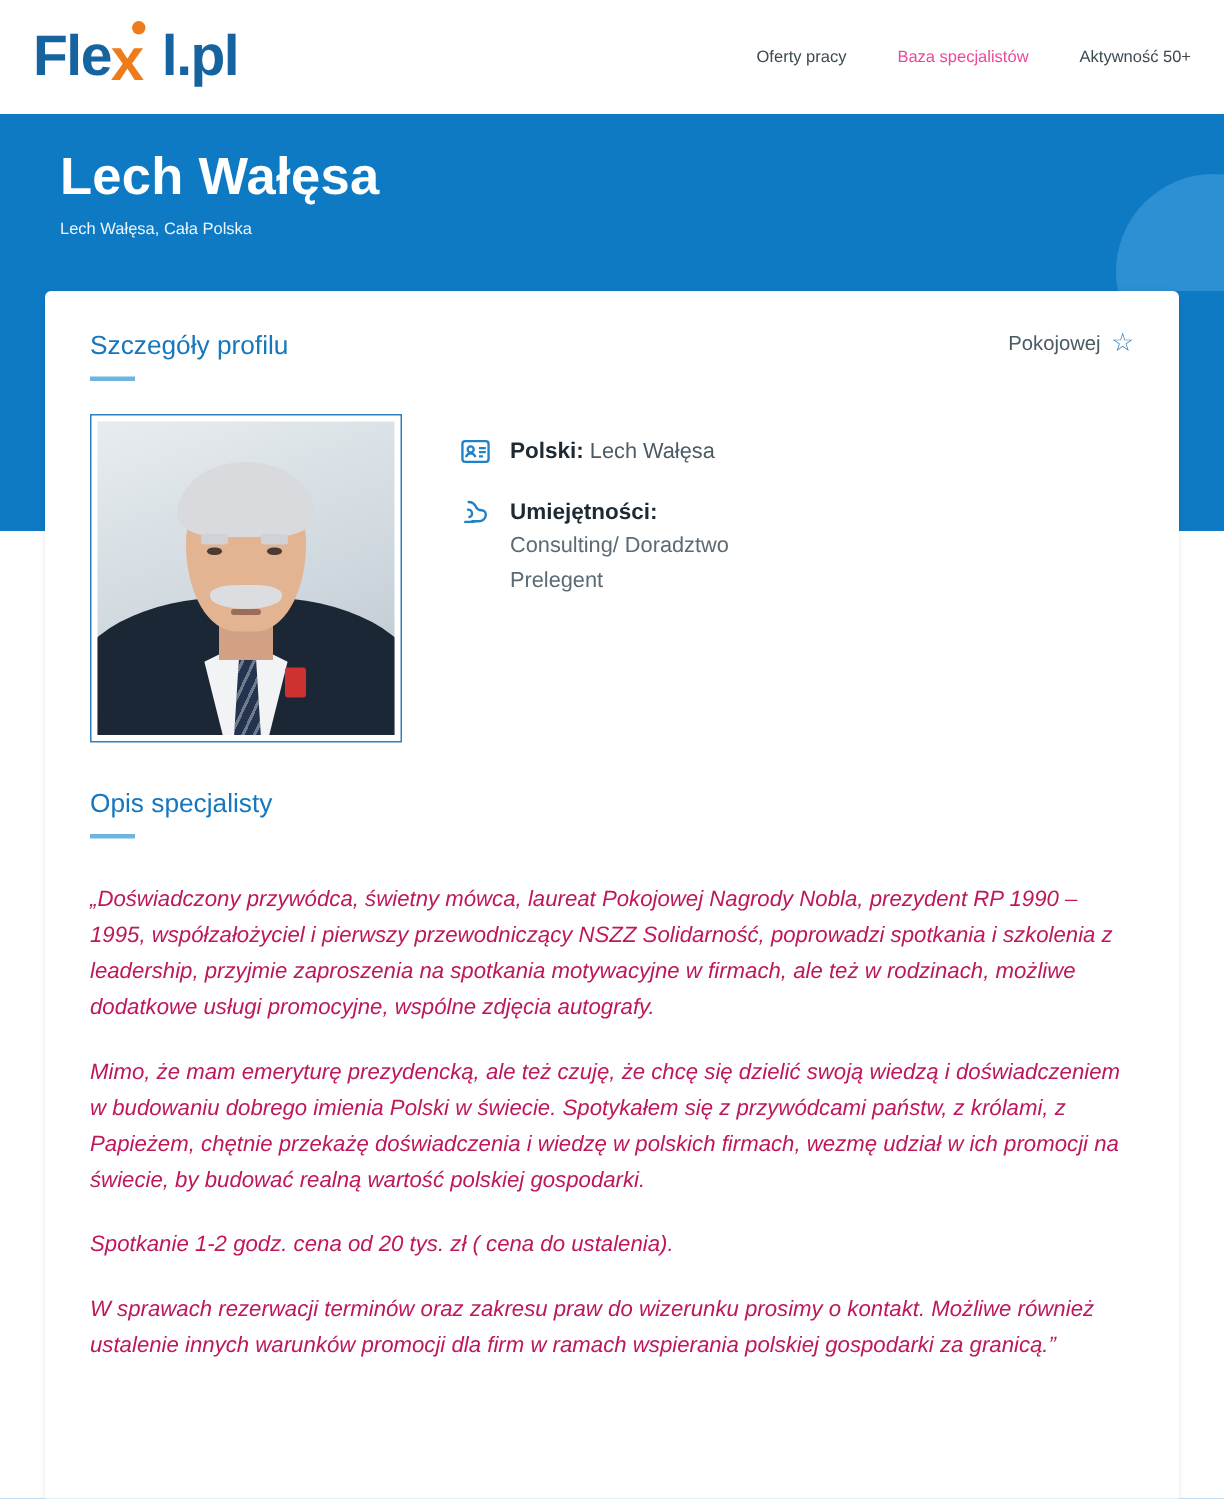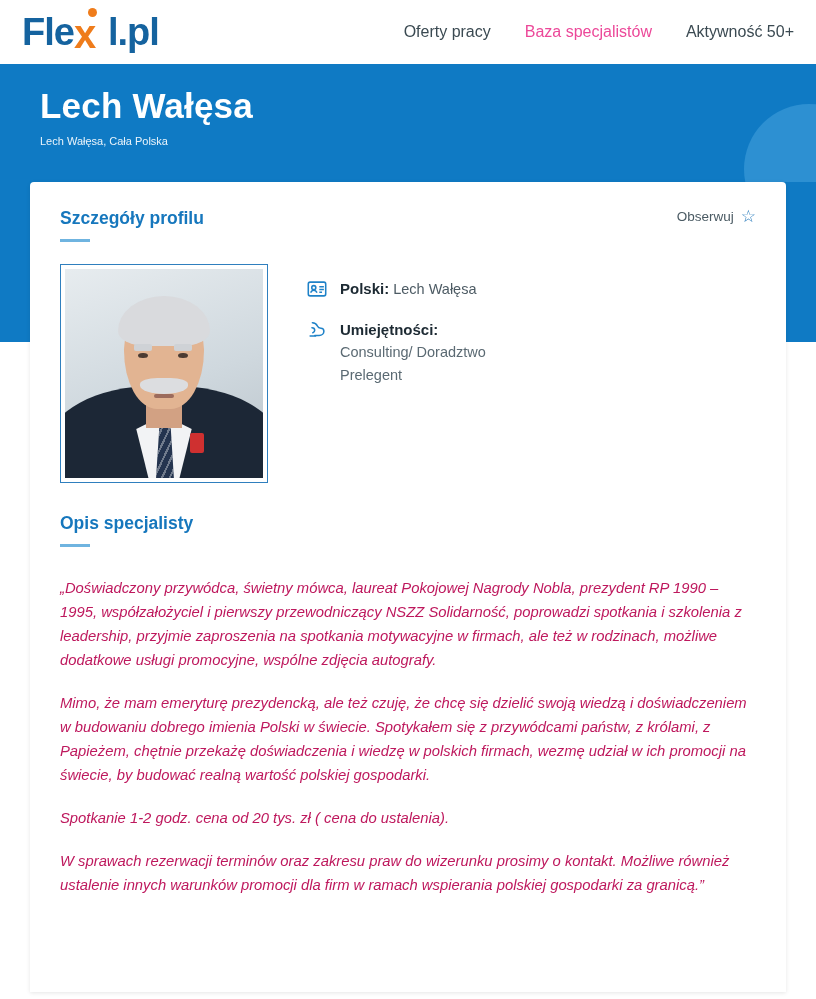--- a/index.html
+++ b/index.html
@@ -8,21 +8,21 @@
     width: 816px;
     height: 999px;
     background: #ffffff;
     font-family: "Liberation Sans", sans-serif;
     overflow: hidden;
     position: relative;
   }
 
   
   .site-header {
-    height: 64px;
+    height: 76px;
     background: #ffffff;
     display: flex;
     align-items: center;
     padding: 0 18px 0 22px;
     position: relative;
   }
   .logo {
     display: flex;
     align-items: center;
     font-size: 38px;
@@ -54,21 +54,21 @@
     border-radius: 50%;
     background: #ef7c1b;
   }
   .logo .logo-pl { color: #15639f; }
 
   .nav {
     margin-left: auto;
     display: flex;
     align-items: center;
     gap: 34px;
-    font-size: 16px;
+    font-size: 11px;
     color: #3b4a52;
     padding-right: 4px;
   }
   .nav a { text-decoration: none; color: #3b4a52; white-space: nowrap; }
   .nav a.active { color: #ec4899; }
 
   
   .hero {
     background: #0f7ac4;
     padding: 22px 0 0 0;
@@ -123,21 +123,21 @@
     position: absolute;
     left: 0; right: 0;
     top: 160px;
     bottom: 0;
     background: #ffffff;
   }
 
   .section-title {
     color: #1677bd;
     font-size: 17.5px;
-    font-weight: bold;
+    font-weight: normal;
     margin: 0;
   }
   .title-underline {
     width: 30px;
     height: 3px;
     background: #6fb4e0;
     margin-top: 10px;
   }
 
   .card-head {
@@ -328,21 +328,21 @@
   <div class="under-card"></div>
 
   <div class="card">
 
     <div class="card-head">
       <div>
         <div class="section-title">Szczegóły profilu</div>
         <div class="title-underline"></div>
       </div>
       <div class="observe">
-        <span>Obserwuj</span>
+        <span>Pokojowej</span>
         <span class="star">☆</span>
       </div>
     </div>
 
     <div class="profile-row">
 
       <div class="photo">
         <div class="photo-inner">
           <div class="portrait">
             <div class="bg"></div>

